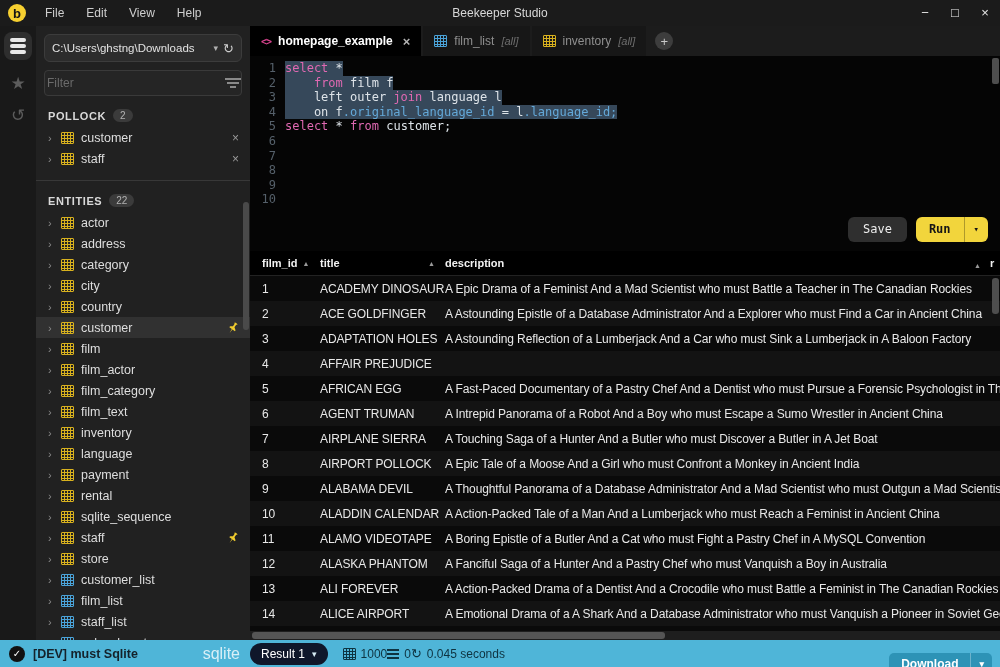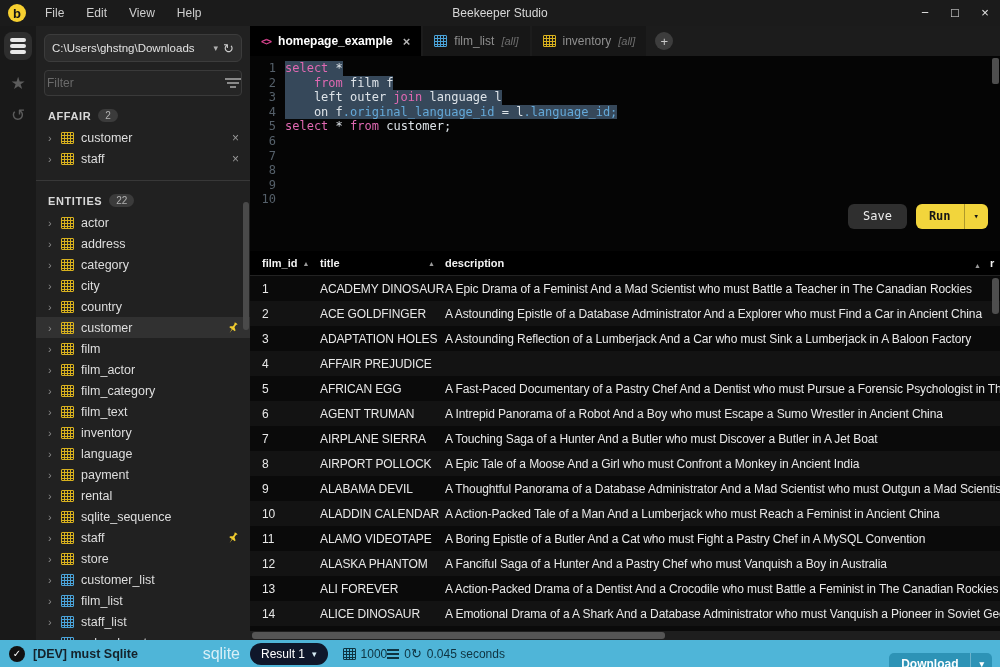--- a/index.html
+++ b/index.html
@@ -62,21 +62,21 @@
   
   .editor{height:190px;background:#050505;position:relative;font-family:"DejaVu Sans Mono",monospace;font-size:12px;line-height:14.6px;padding-top:5px;}
   .eline{display:flex;}
   .ln{width:26px;text-align:right;padding-right:9px;color:#55606a;flex:none;}
   .code{white-space:pre;}
   .selbg{background:#36485a;}
   .kw{color:#e069b2;}
   .pl{color:#dde3e8;}
   .fld{color:#64a9d9;}
   .editor-scroll{position:absolute;right:1px;top:2px;width:7px;height:26px;background:#4e4e4e;border-radius:2px;}
-  .actions{position:absolute;right:12px;bottom:22px;display:flex;gap:9px;}
+  .actions{position:absolute;right:12px;bottom:9px;display:flex;gap:9px;}
   .save-btn{background:#2f2f2f;color:#ededed;border-radius:6px;padding:5px 15px;font-size:12px;}
   .run-btn{background:#f2d53c;color:#161616;border-radius:6px;display:flex;align-items:stretch;font-weight:bold;font-size:12px;}
   .run-label{padding:5px 13px;}
   .run-caret{padding:5px 9px;border-left:1px solid rgba(0,0,0,.28);display:flex;align-items:center;font-size:9px;}
 
   
   .results{flex:1;display:flex;flex-direction:column;position:relative;background:#0c0c0c;min-height:0;}
   .thead{height:24px;background:#000;display:flex;align-items:center;font-size:11px;font-weight:bold;color:#f2f2f2;border-bottom:1px solid #222;flex:none;}
   .sort{font-size:7px;color:#999;}
   .c-id{width:58px;padding-left:12px;display:flex;align-items:center;gap:5px;flex:none;}
@@ -152,21 +152,21 @@
         <span class="conn-path">C:\Users\ghstng\Downloads</span>
         <span class="caret">▾</span>
         <span class="refresh-ic">↻</span>
       </div>
       <div class="filter-row">
         <span class="filter-ph">Filter</span>
         <span class="filter-icon"></span>
       </div>
 
       <div class="sec-head">
-        <span class="sec-label">AFFAIR</span>
+        <span class="sec-label">POLLOCK</span>
         <span class="badge">2</span>
       </div>
       <div id="pinned-list">
           <div class="s-row">
             <span class="chev">›</span>
             <span class="tbl-icon ic-table"></span>
             <span class="s-label">customer</span>
             <span class="s-close">×</span>
           </div>
           <div class="s-row">
@@ -447,21 +447,21 @@
               <div class="c-title">ALASKA PHANTOM</div>
               <div class="c-desc">A Fanciful Saga of a Hunter And a Pastry Chef who must Vanquish a Boy in Australia</div>
             </div>
             <div class="trow">
               <div class="c-id">13</div>
               <div class="c-title">ALI FOREVER</div>
               <div class="c-desc">A Action-Packed Drama of a Dentist And a Crocodile who must Battle a Feminist in The Canadian Rockies</div>
             </div>
             <div class="trow">
               <div class="c-id">14</div>
-              <div class="c-title">ALICE DINOSAUR</div>
+              <div class="c-title">ALICE AIRPORT</div>
               <div class="c-desc">A Emotional Drama of a A Shark And a Database Administrator who must Vanquish a Pioneer in Soviet Georgia</div>
             </div>
             <div class="trow partial">
               <div class="c-id">15</div>
               <div class="c-title">ALIEN CENTER</div>
               <div class="c-desc">A Brilliant Drama of a Cartoonist And a Mad Scientist who must Battle a Mad Scientist in A MySQL Convention</div>
             </div>
             <div class="v-scroll"></div>
           <div class="h-scroll">
             <div class="h-thumb"></div>

